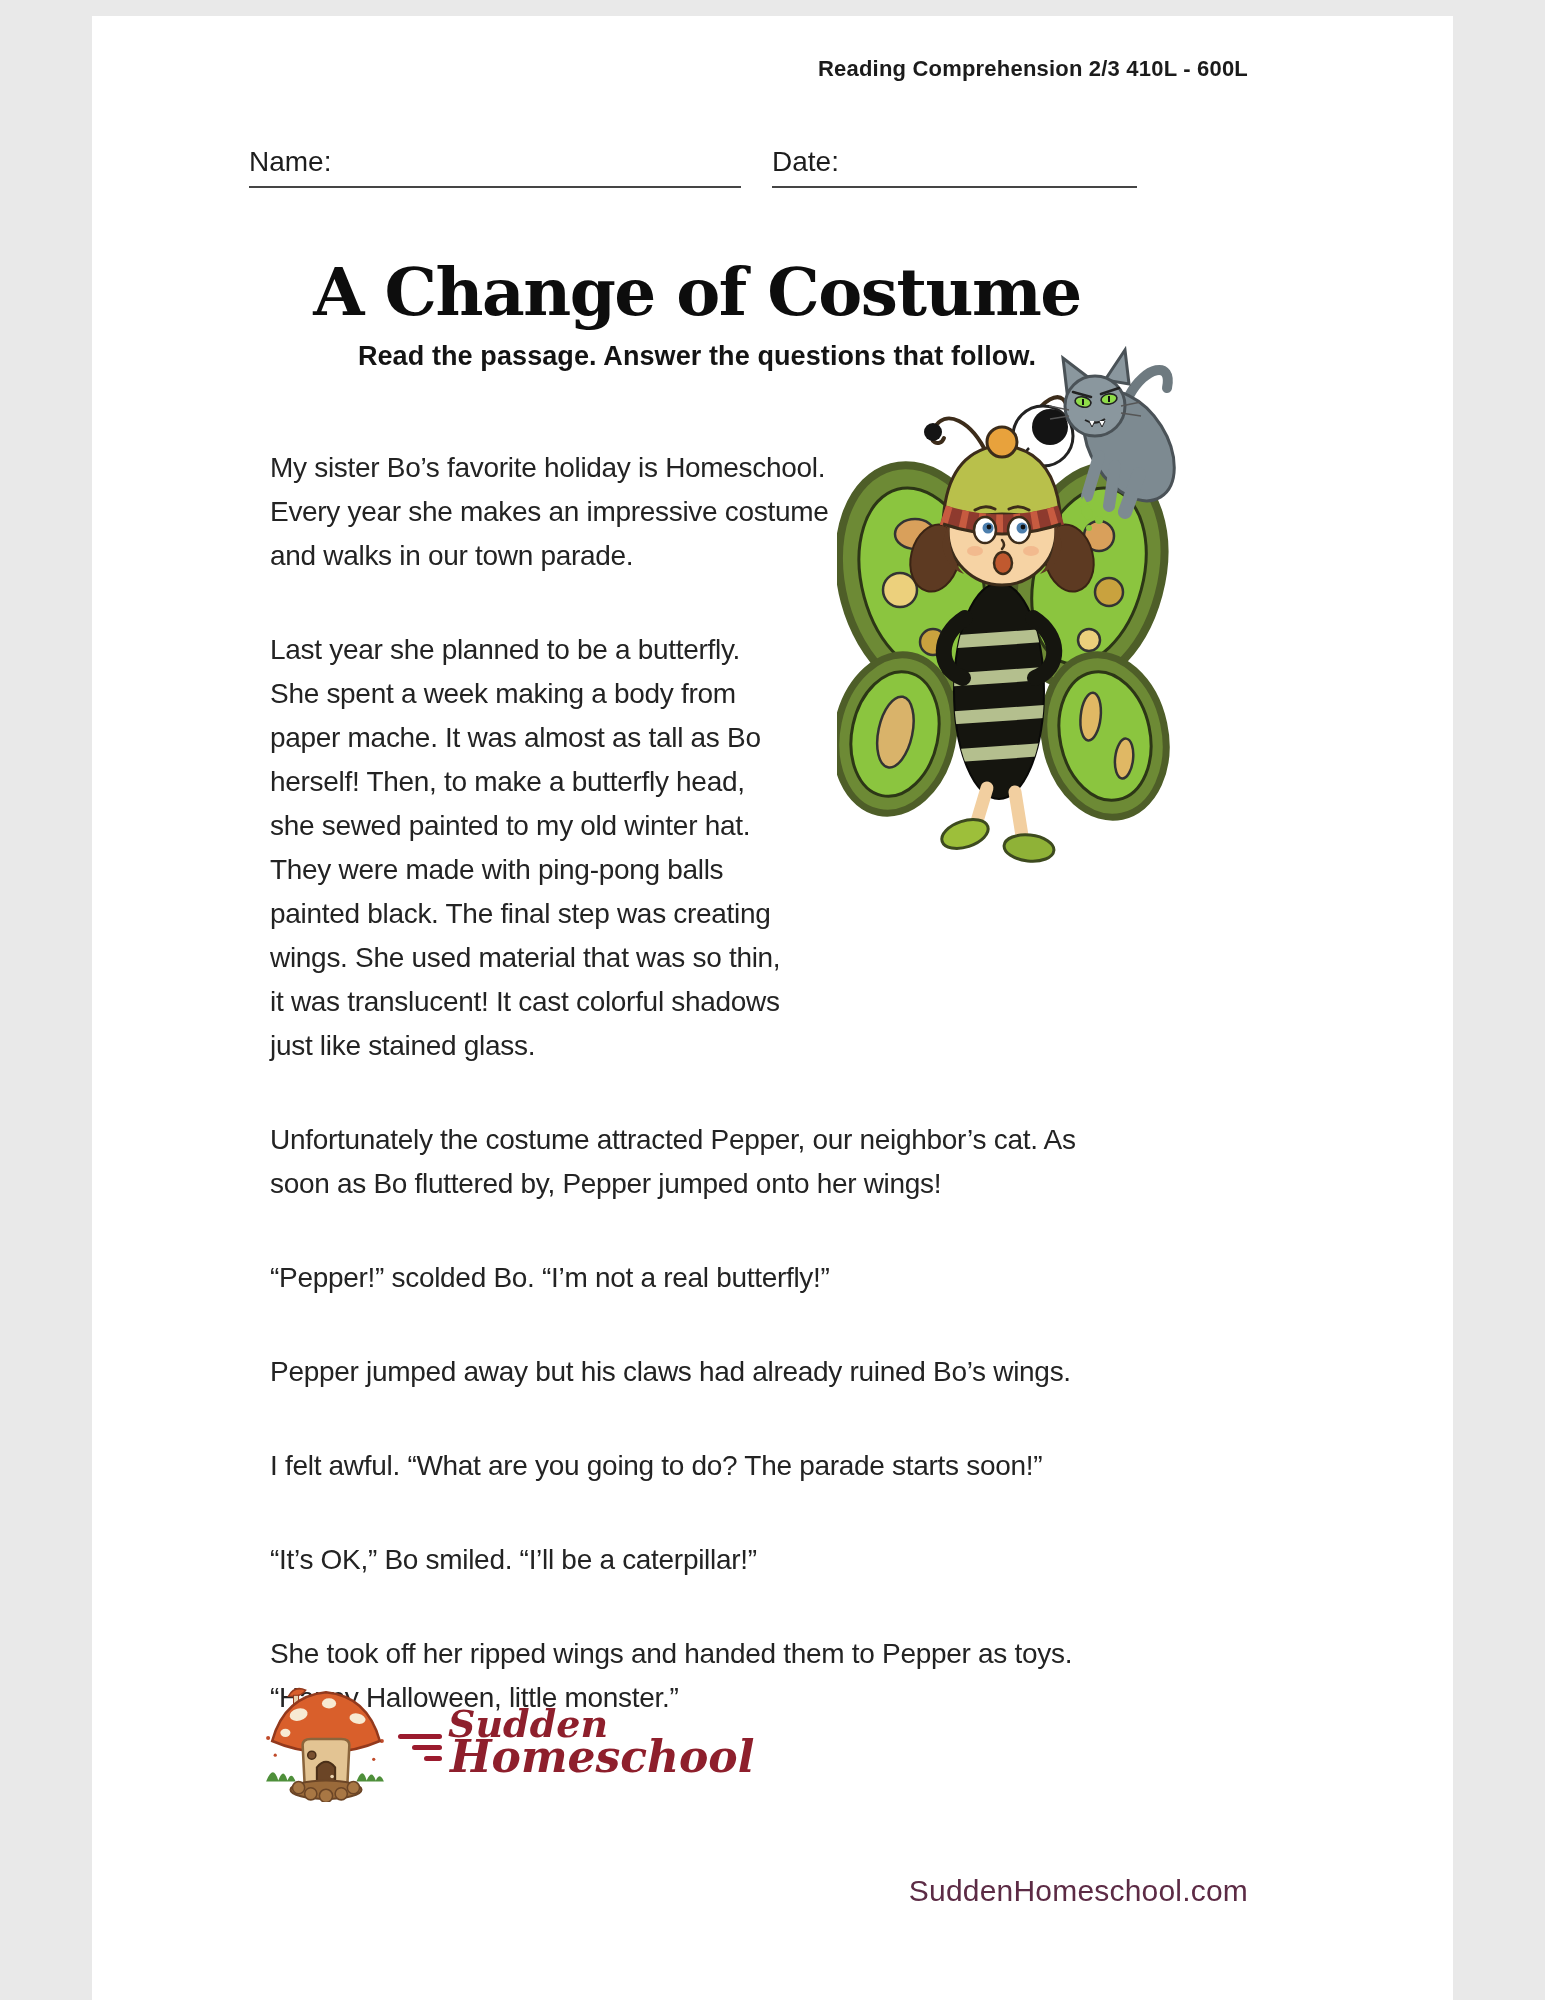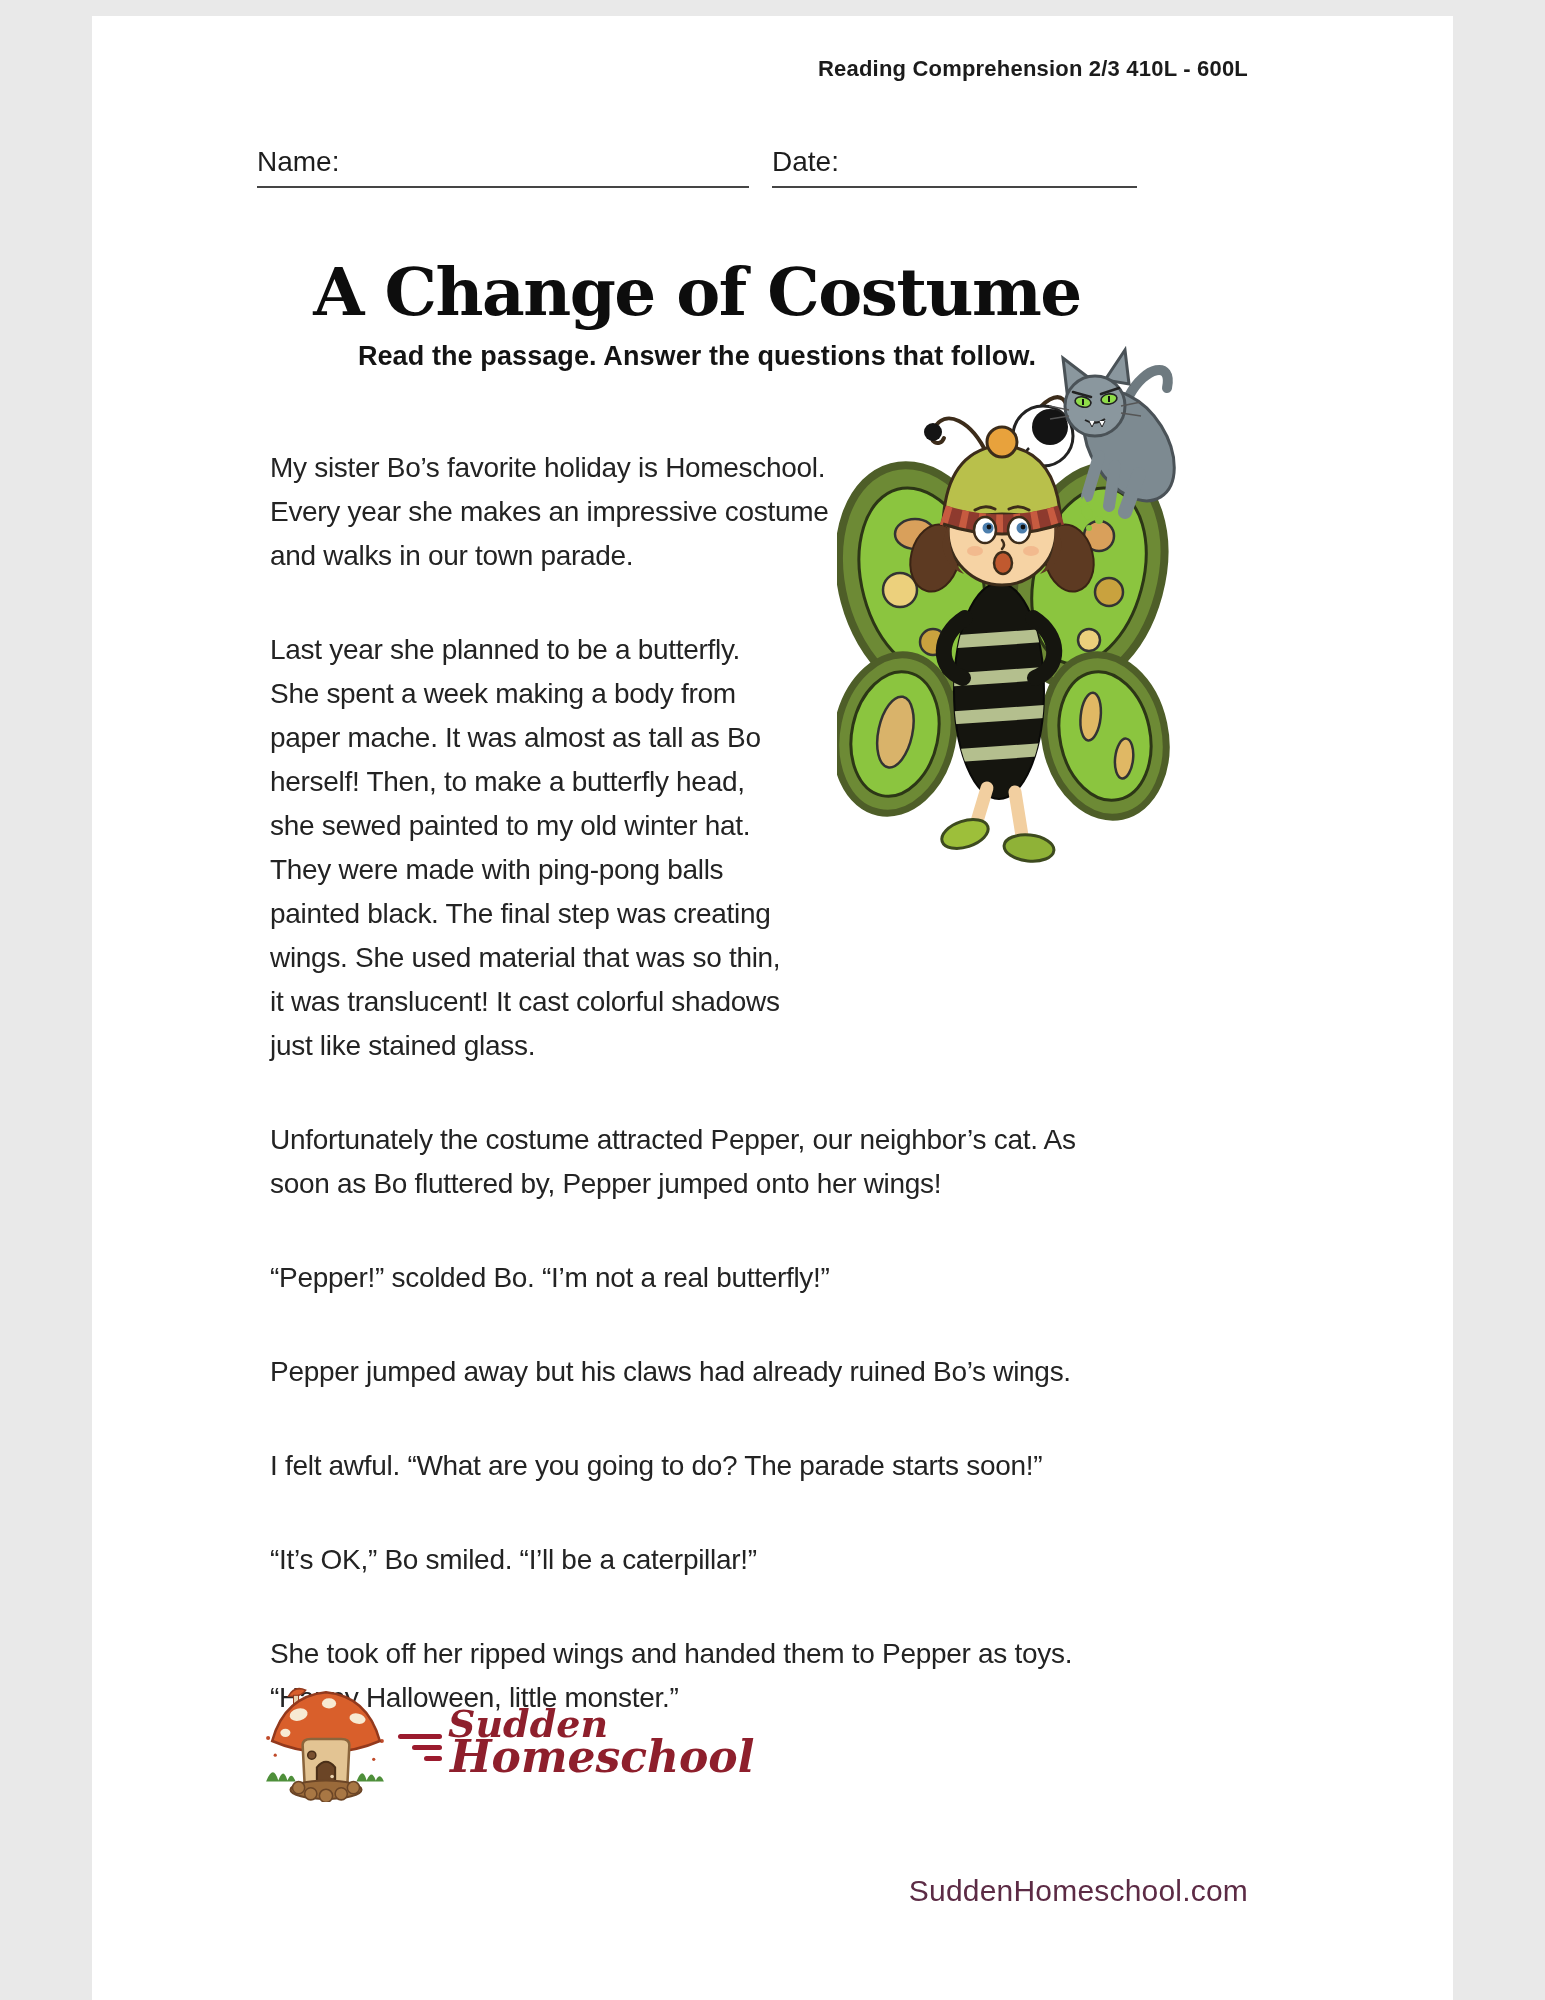--- a/index.html
+++ b/index.html
@@ -13,21 +13,21 @@
   .doc-header {
     position:absolute; top:40px; right:205px;
     font-size:22px; font-weight:600; color:#1b1b1b; letter-spacing:.2px;
   }
 
   
   .field {
     position:absolute; top:130px; border-bottom:2px solid #454545;
     padding-bottom:8px; font-size:28px; color:#1d1d1d;
   }
-  .field.name { left:165px; width:492px; }
+  .field.name { left:157px; width:492px; }
   .field.date { left:680px; width:365px; }
 
   
   .title-wrap { position:absolute; left:95px; top:242px; width:1020px; text-align:center; }
   .title {
     font-family:"DejaVu Serif", serif; font-weight:800; font-size:66px;
     letter-spacing:-1.5px; color:#0d0d0d; line-height:1.05;
   }
   .subtitle {
     margin-top:14px; font-size:27px; font-weight:700; color:#141414; letter-spacing:.1px;

